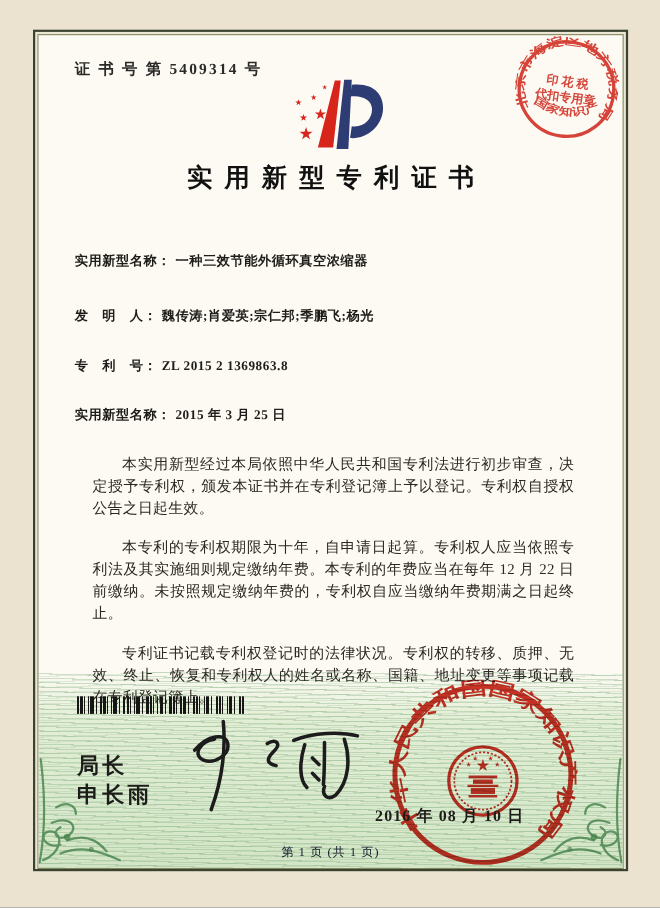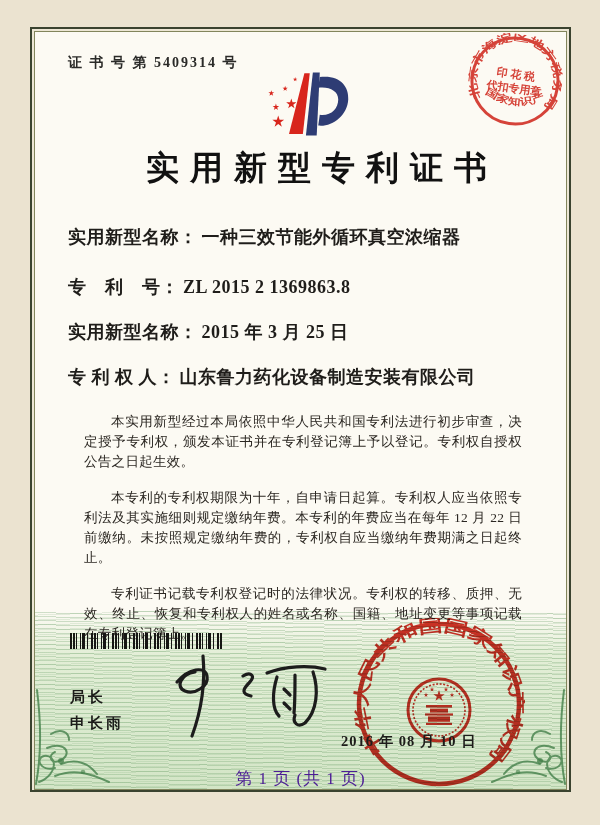--- a/index.html
+++ b/index.html
@@ -23,35 +23,35 @@
   .band{position:absolute;left:0;right:0;bottom:0;height:178px;
     background:linear-gradient(to bottom, rgba(222,236,209,0) 0, rgba(222,236,209,.85) 45px, #dbeacf 110px, #d3e5c6 100%);}
   .band::before{content:"";position:absolute;inset:0;
     background:repeating-linear-gradient(1.5deg, rgba(104,158,102,.30) 0 1px, rgba(0,0,0,0) 1px 4px);}
   .band::after{content:"";position:absolute;inset:0;
     background:repeating-linear-gradient(-1.8deg, rgba(104,158,102,.16) 0 1px, rgba(0,0,0,0) 1px 5px);}
   .cert-no{position:absolute;left:33px;top:22px;font-size:14px;letter-spacing:2px;color:#2a2a28;font-weight:600;}
   .stamp-wrap{position:absolute;left:433px;top:2px;width:94px;height:94px;transform:rotate(8deg);opacity:.92;mix-blend-mode:multiply;}
   .logo{position:absolute;left:214px;top:29px;width:100px;height:86px;}
   .title{position:absolute;left:0;top:114px;width:100%;margin:0;text-align:center;
-    font-size:33px;font-weight:700;letter-spacing:11px;color:#111;text-indent:11px;padding-left:16px;}
+    font-size:23px;font-weight:700;letter-spacing:11px;color:#111;text-indent:11px;}
   .text-block{position:absolute;left:33px;right:28px;top:195px;color:#1f1d1a;}
-  .field-row{font-size:18px;font-weight:600;letter-spacing:.5px;line-height:20px;margin-bottom:25px;white-space:nowrap;}
+  .field-row{font-size:12px;font-weight:600;letter-spacing:.5px;line-height:20px;margin-bottom:25px;white-space:nowrap;}
   .field-row.first{margin-bottom:30px;}
   .field-value{padding-left:4px;}
   .paras{margin-top:13px;}
   .paras p{margin:16px;font-size:13.5px;line-height:20px;text-align:justify;text-indent:2em;letter-spacing:.3px;color:#2b2722;}
   .barcode{position:absolute;left:35px;top:601px;width:152px;height:16px;z-index:3;
     background:repeating-linear-gradient(90deg,#161614 0 2px,rgba(0,0,0,0) 2px 3px,#161614 3px 5px,rgba(0,0,0,0) 5px 6px,#161614 6px 7px,rgba(0,0,0,0) 7px 10px,#161614 10px 11px,rgba(0,0,0,0) 11px 12px,#161614 12px 15px,rgba(0,0,0,0) 15px 17px,#161614 17px 18px,rgba(0,0,0,0) 18px 21px);}
   .official{position:absolute;left:35px;top:652px;z-index:4;color:#1c1c1a;}
-  .official div{font-size:15px;font-weight:700;letter-spacing:3px;line-height:26px;}
+  .official div{font-size:20px;font-weight:700;letter-spacing:3px;line-height:26px;}
   .signature{position:absolute;left:110px;top:618px;width:195px;height:92px;z-index:4;}
   .seal-wrap{position:absolute;left:318px;top:586px;width:172px;height:172px;z-index:2;mix-blend-mode:multiply;opacity:.95;}
   .seal-date{position:absolute;left:306px;top:700px;z-index:5;font-size:14.5px;font-weight:700;letter-spacing:1px;color:#1d1c1a;}
-  .footer{position:absolute;left:0;top:735px;width:100%;text-align:center;font-size:17px;color:#4c1d95;z-index:4;letter-spacing:1px;}
+  .footer{position:absolute;left:0;top:735px;width:100%;text-align:center;font-size:11px;color:#0f172a;z-index:4;letter-spacing:1px;}
   .flourish{position:absolute;bottom:2px;z-index:1;}
   .fl-l{left:-4px;}
   .fl-r{right:-4px;transform:scaleX(-1);}
   svg text{font-family:"Liberation Serif","DejaVu Serif",serif;}
 </style>
 </head>
 <body>
 
 <svg width="0" height="0" style="position:absolute" aria-hidden="true">
   <defs>
@@ -121,23 +121,23 @@
           <use href="#star" transform="translate(29,29) scale(4)" fill="#d8251c"></use>
           <use href="#star" transform="translate(47,23) scale(3.6)" fill="#d8251c"></use>
           <use href="#star" transform="translate(60,11) scale(3)" fill="#d8251c"></use>
         </svg>
       </div>
 
       <h1 class="title">实用新型专利证书</h1>
 
       <div class="text-block">
         <div class="field-row first"><span>实用新型名称：</span><span class="field-value">一种三效节能外循环真空浓缩器</span></div>
+        <div class="field-row"><span>发　明　人：</span><span class="field-value">魏传涛;肖爱英;宗仁邦;季鹏飞;杨光</span></div>
         <div class="field-row"><span>专　利　号：</span><span class="field-value">ZL 2015 2 1369863.8</span></div>
         <div class="field-row"><span>实用新型名称：</span><span class="field-value">2015 年 3 月 25 日</span></div>
-        <div class="field-row"><span>专 利 权 人：</span><span class="field-value">山东鲁力药化设备制造安装有限公司</span></div>
         <div class="paras">
           <p>本实用新型经过本局依照中华人民共和国专利法进行初步审查，决定授予专利权，颁发本证书并在专利登记簿上予以登记。专利权自授权公告之日起生效。</p>
           <p>本专利的专利权期限为十年，自申请日起算。专利权人应当依照专利法及其实施细则规定缴纳年费。本专利的年费应当在每年 12 月 22 日前缴纳。未按照规定缴纳年费的，专利权自应当缴纳年费期满之日起终止。</p>
           <p>专利证书记载专利权登记时的法律状况。专利权的转移、质押、无效、终止、恢复和专利权人的姓名或名称、国籍、地址变更等事项记载在专利登记簿上。</p>
         </div>
       </div>
 
       <div class="barcode"></div>
 
       <div class="official">

